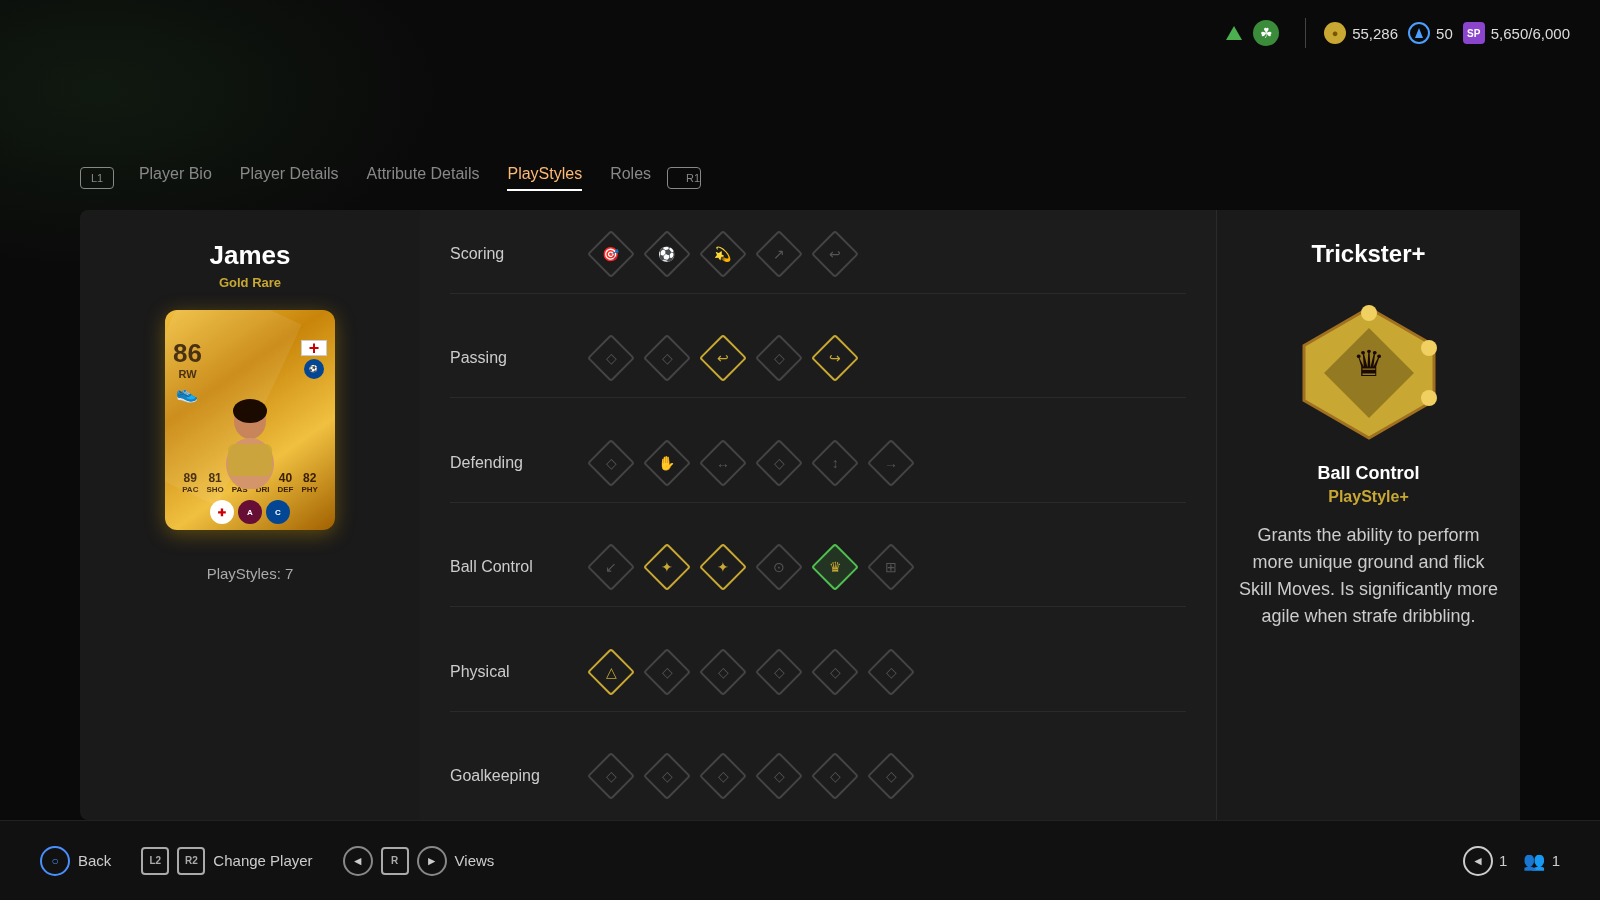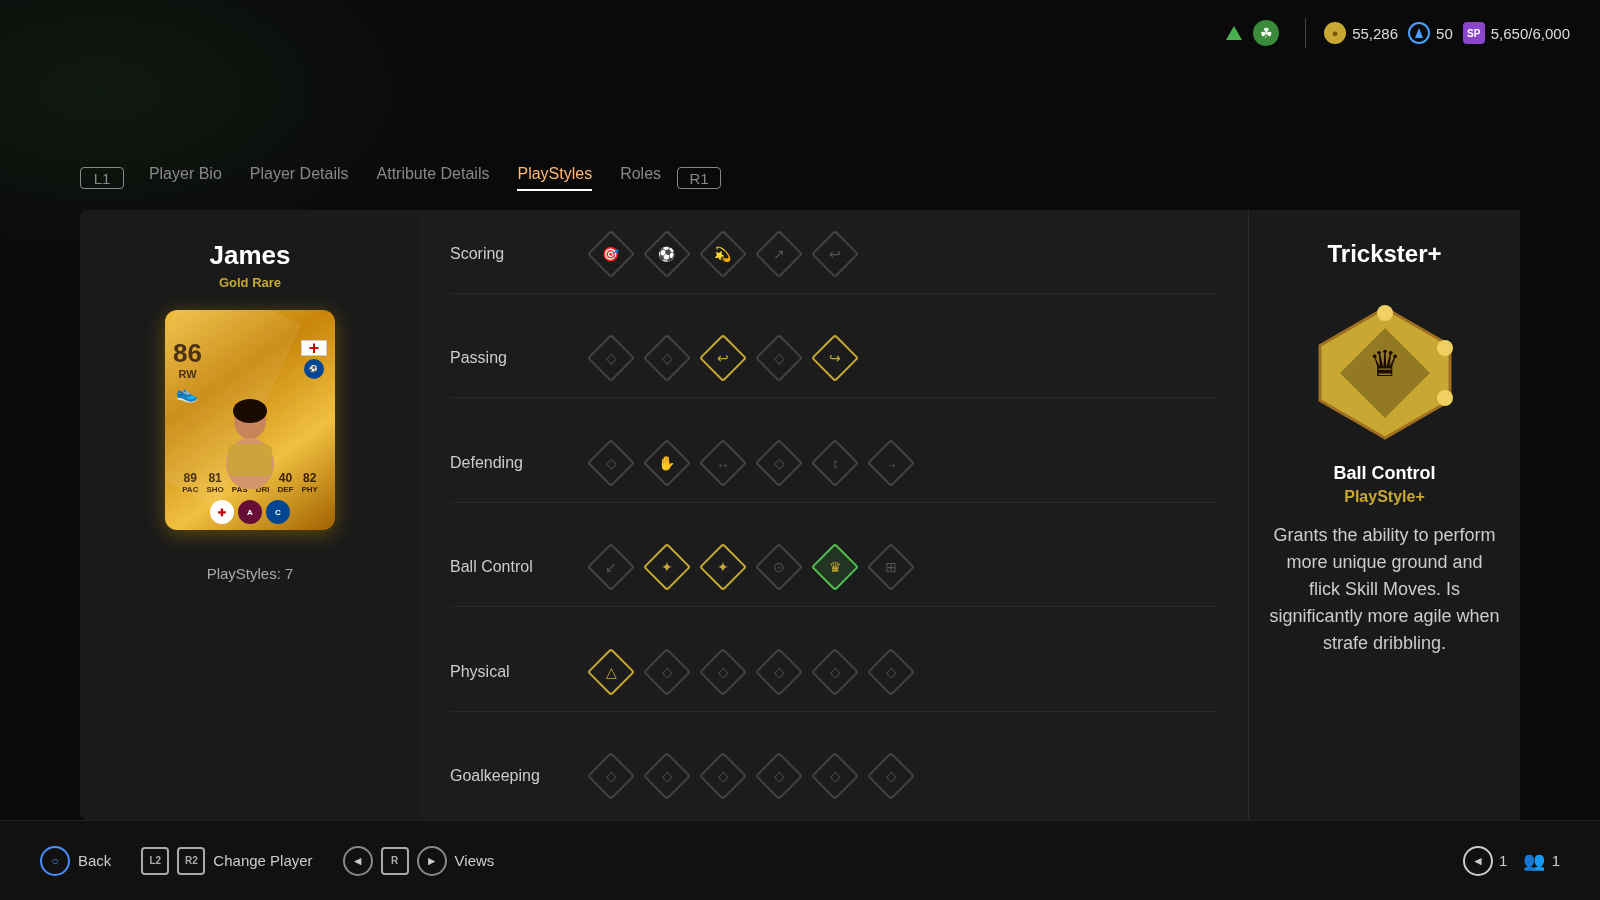--- a/index.html
+++ b/index.html
@@ -100,32 +100,33 @@
       color: #888;
       cursor: pointer;
       padding-bottom: 6px;
       border-bottom: 2px solid transparent;
     }
     .nav-tab.active {
       color: #fdba74;
       border-bottom: 2px solid #fff;
     }
     .nav-badge {
-      width: 44px;
+      width: 34px;
       height: 22px;
       border: 1.5px solid #888;
       border-radius: 4px;
       display: flex;
       align-items: center;
       justify-content: center;
-      font-size: 15px;
+      font-size: 11px;
       color: #888;
     }
     .nav-badge.right {
       margin-left: 10px;
+      justify-content: flex-end;
     }
 
     
     .left-panel {
       width: 340px;
       background: #1a1a1a;
       border-radius: 8px 0 0 8px;
       display: flex;
       flex-direction: column;
       align-items: center;
@@ -312,21 +313,21 @@
     }
     .diamond-inner {
       transform: rotate(-45deg);
       font-size: 14px;
       color: #555;
     }
     .diamond-inner.active { color: #c8a832; }
 
     
     .info-panel {
-      width: 272px;
+      width: 304px;
       background: #1a1a1a;
       border-left: 1px solid #2a2a2a;
       display: flex;
       flex-direction: column;
       align-items: center;
       padding: 30px 20px;
     }
     .info-title {
       font-size: 24px;
       font-weight: bold;

